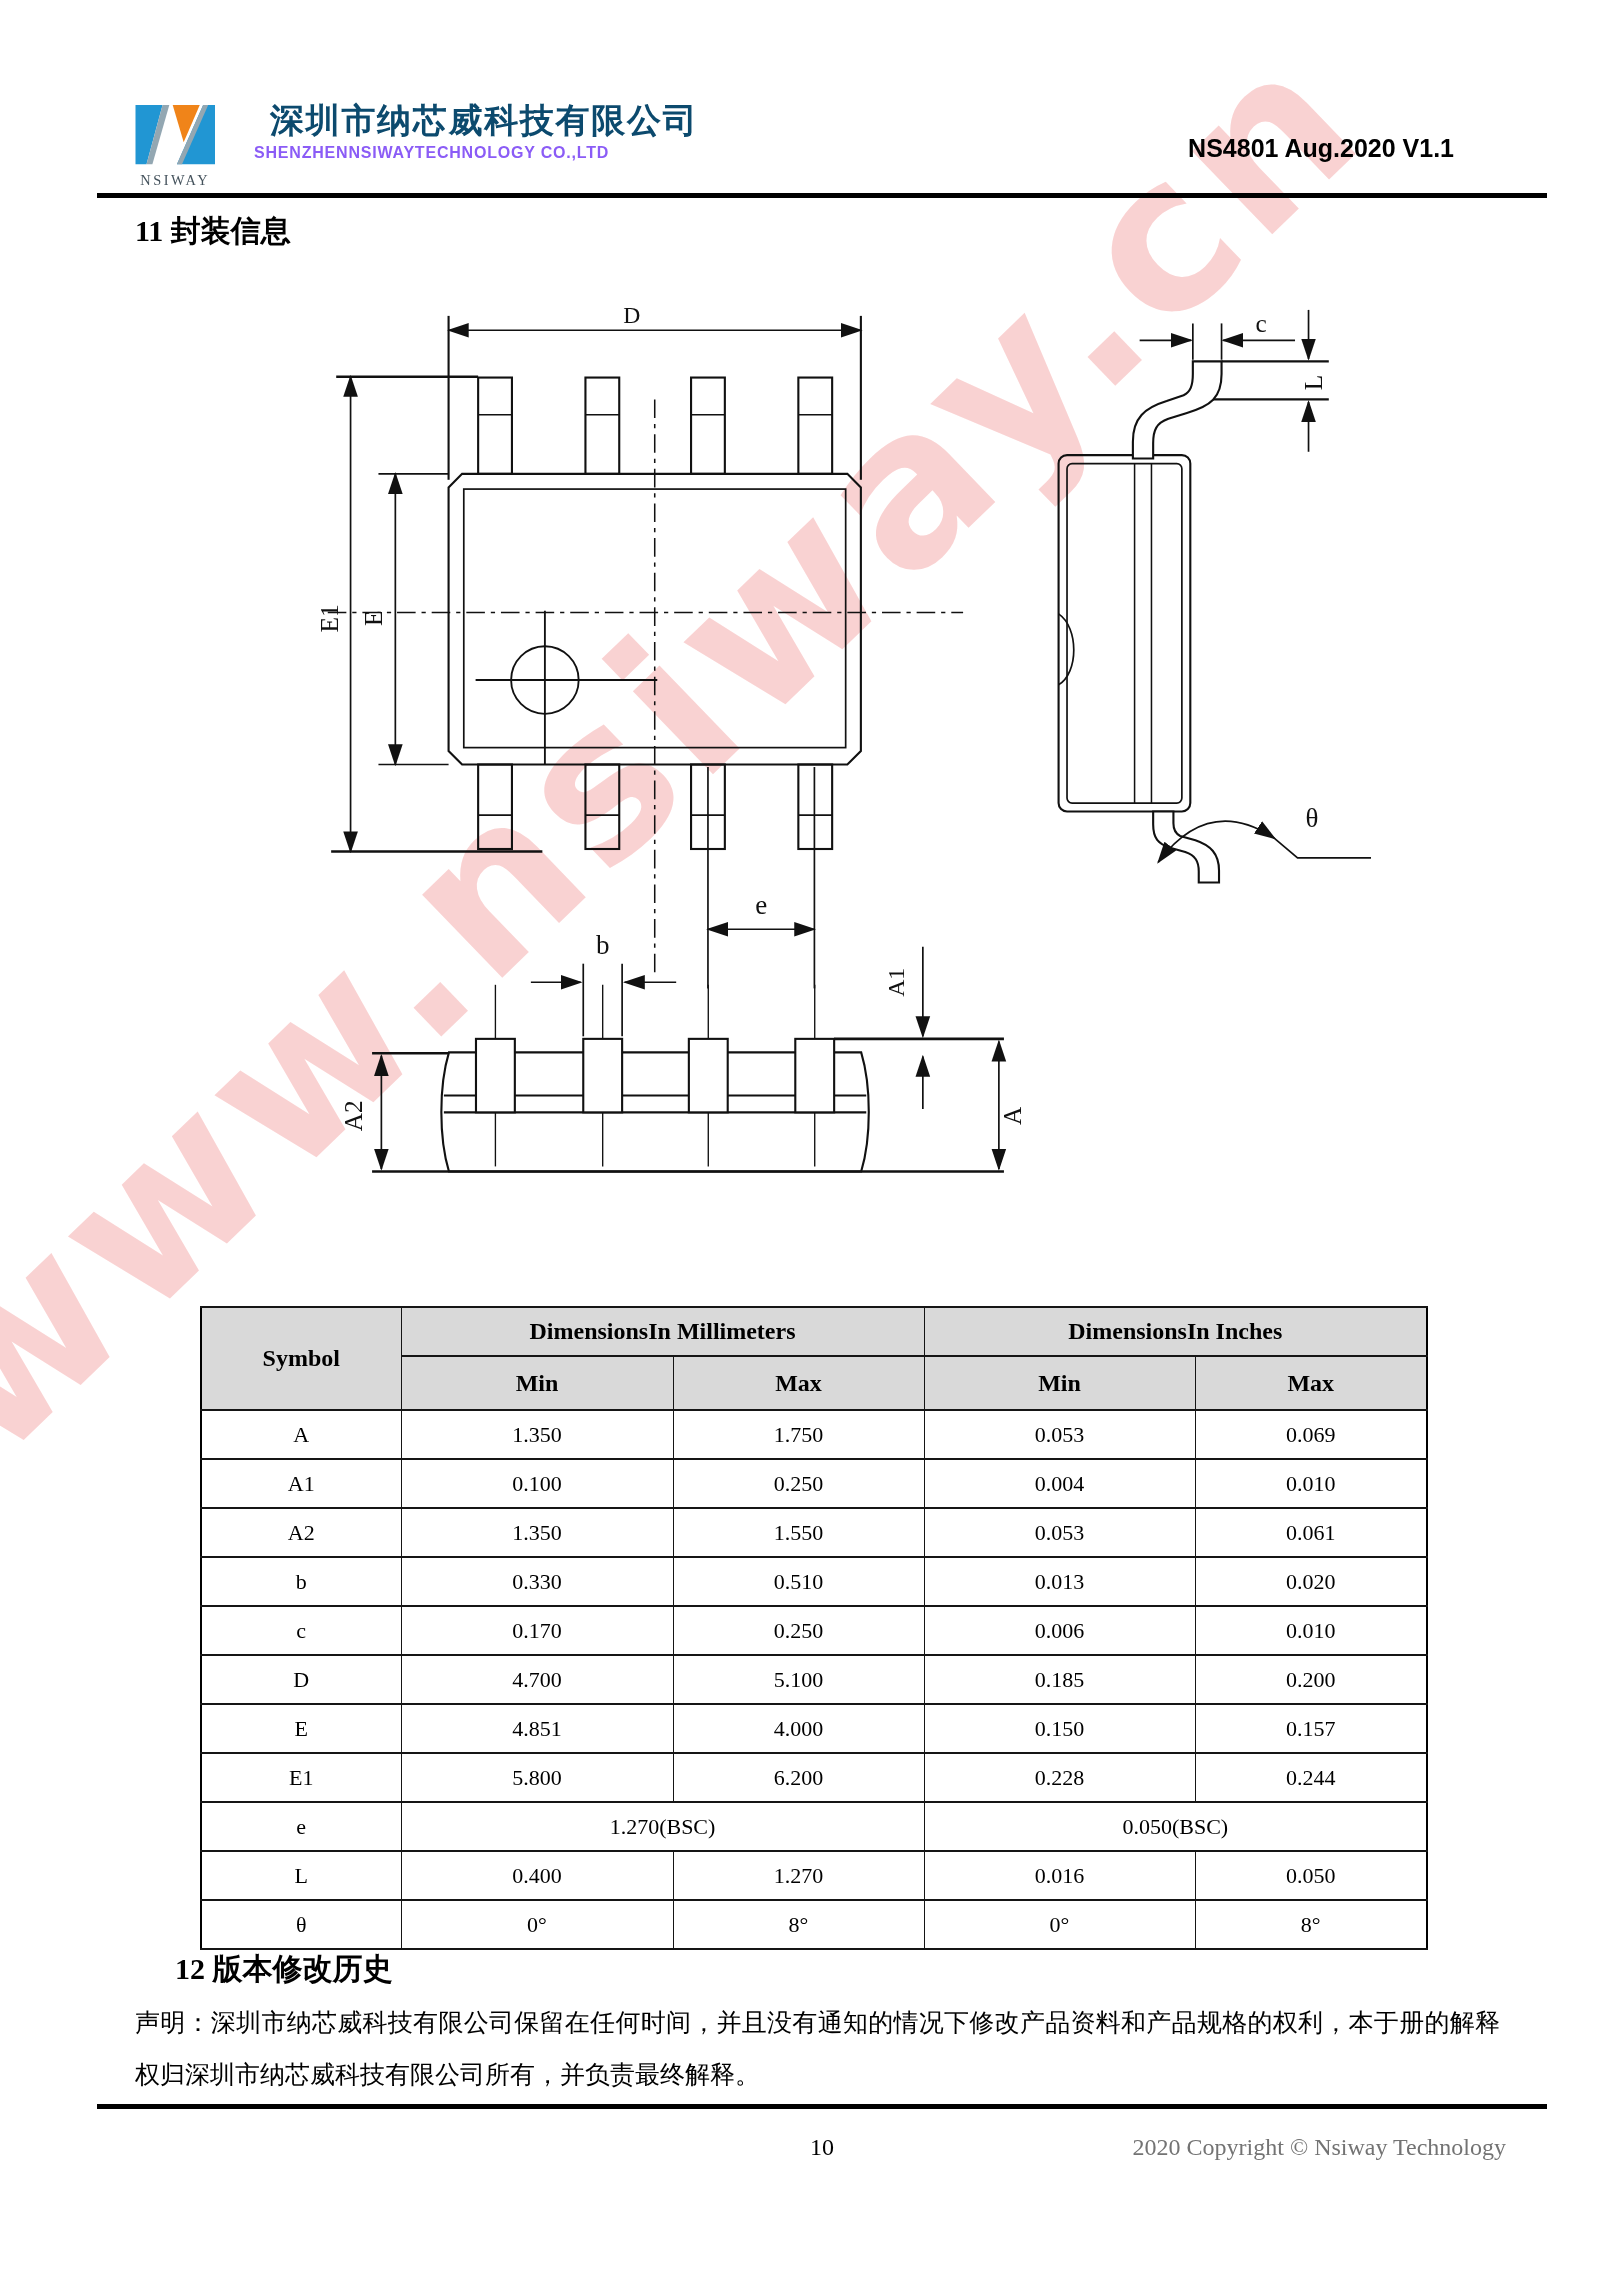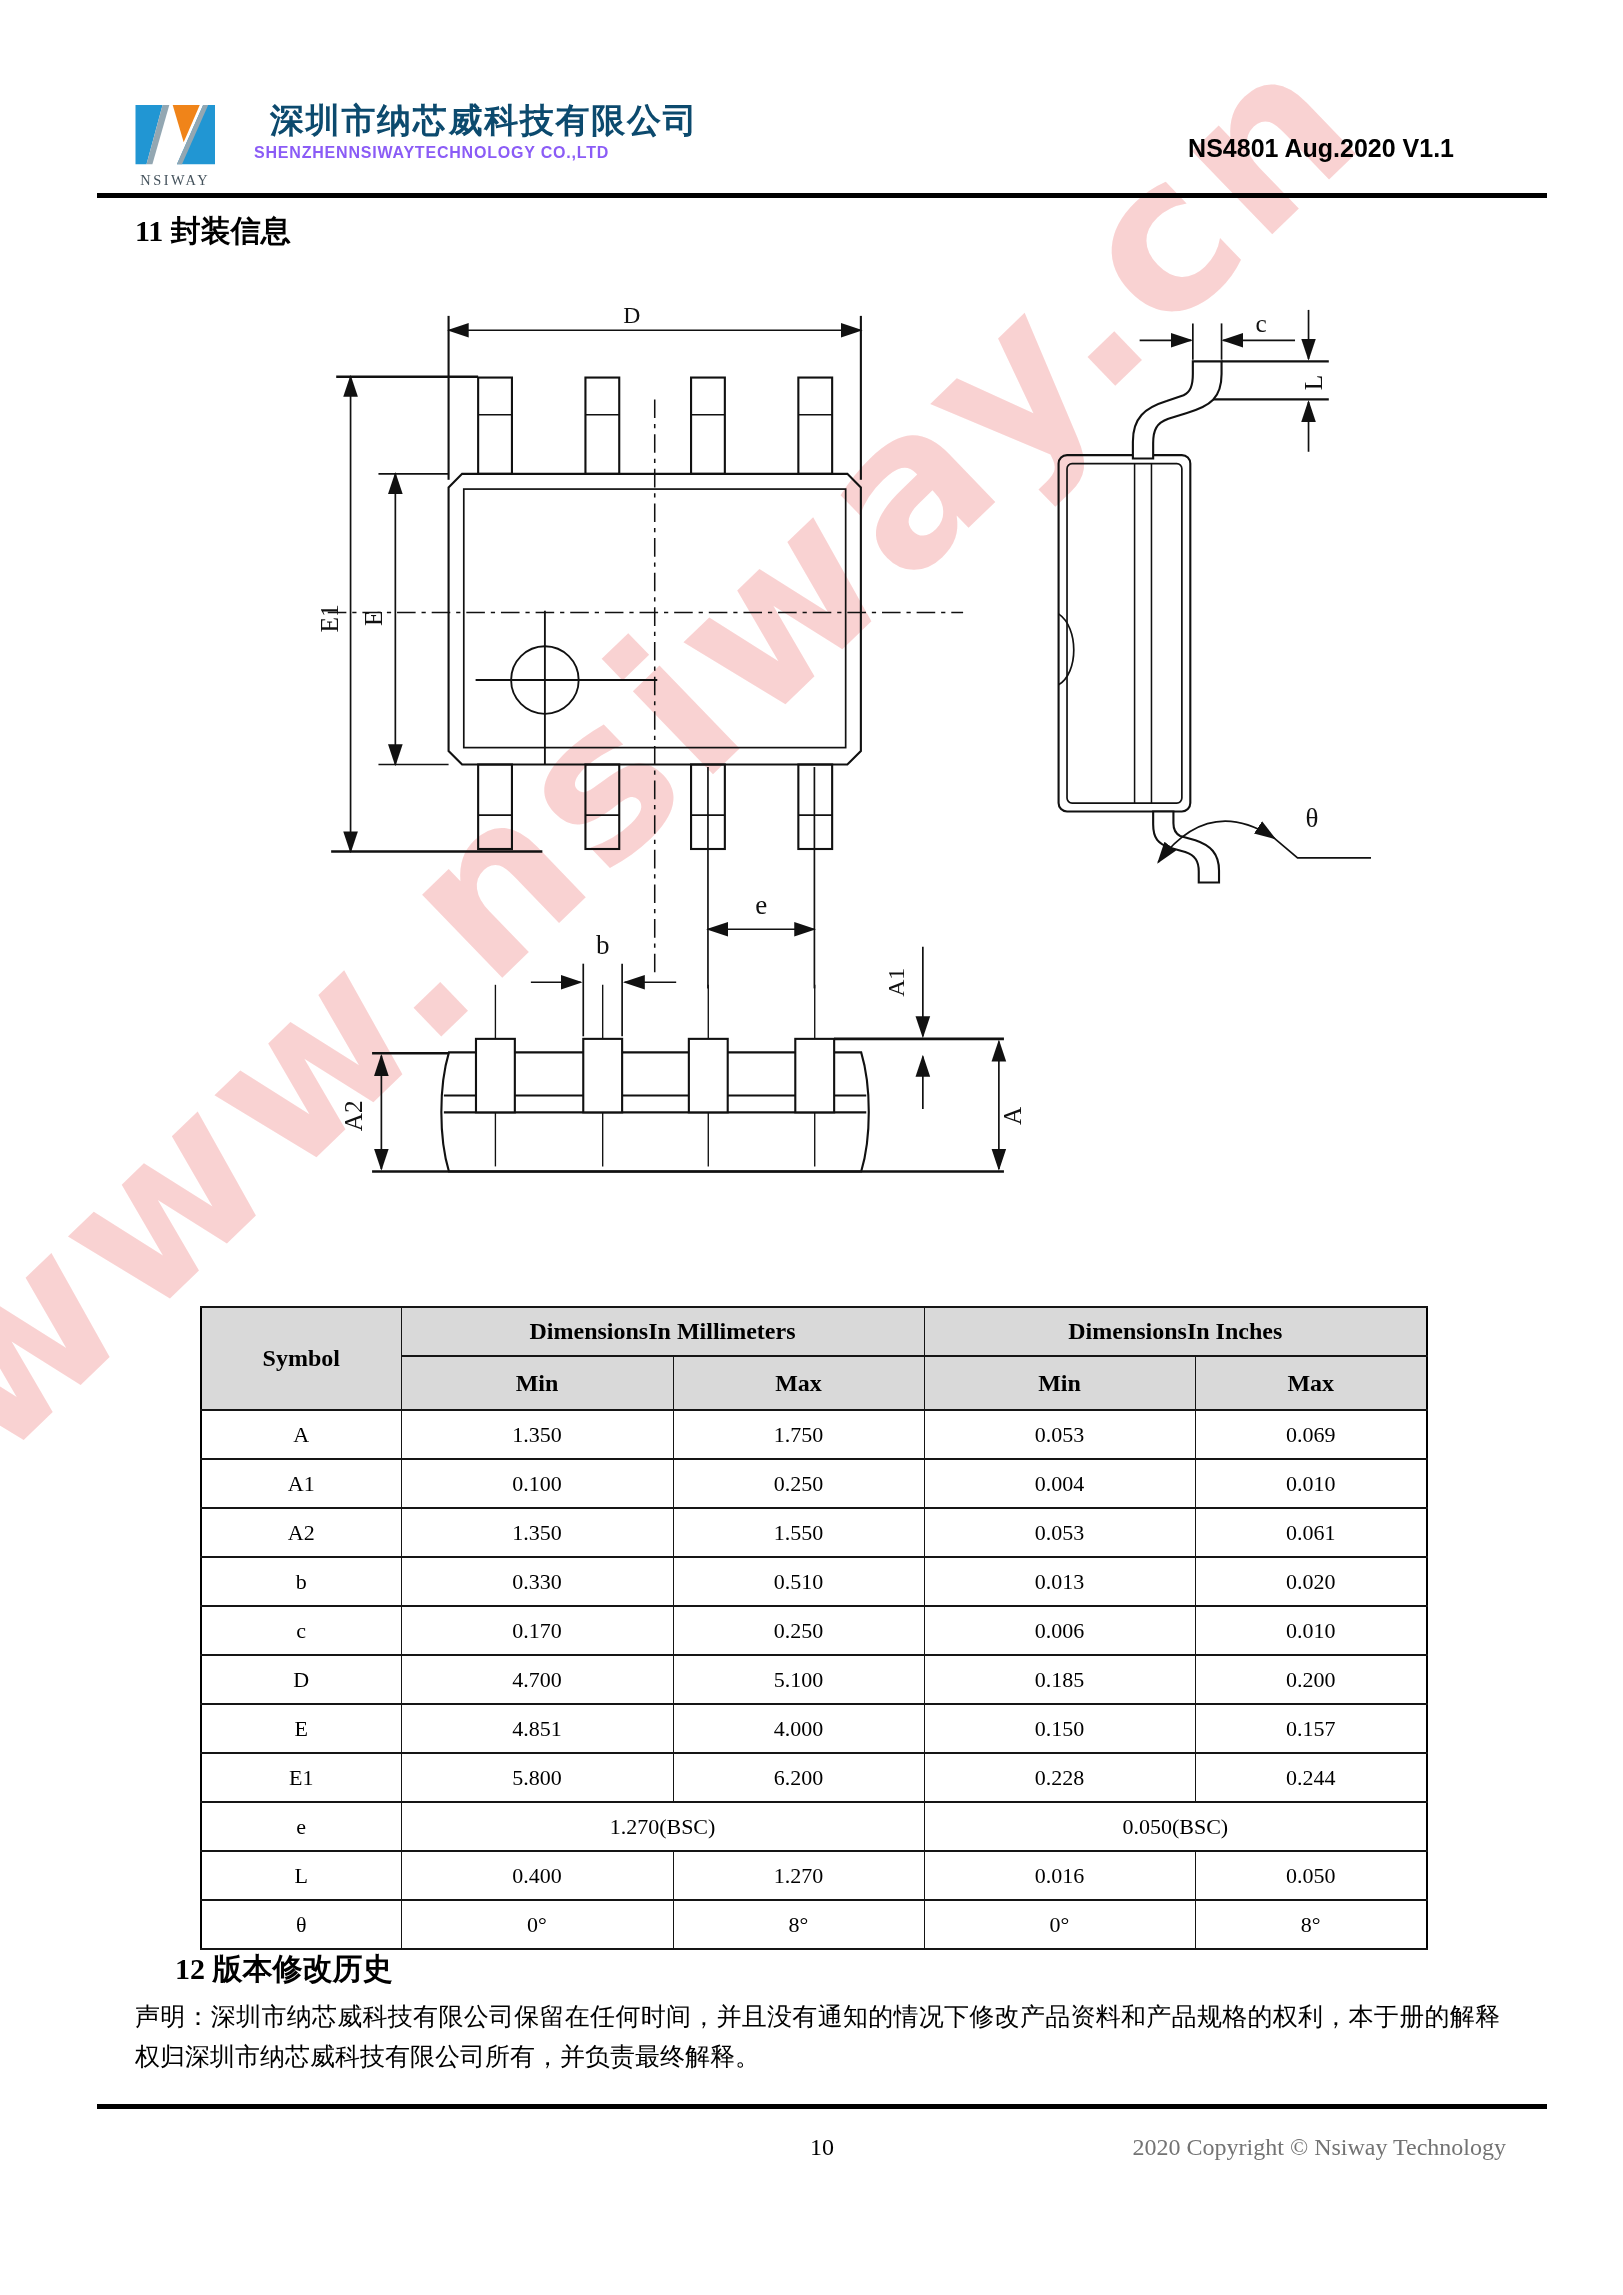--- a/index.html
+++ b/index.html
@@ -21,21 +21,21 @@
   .company-en{position:absolute;left:254px;top:144px;font-size:16px;font-weight:bold;
     color:#8b5cf6;font-family:"Liberation Sans",sans-serif;z-index:2;letter-spacing:0.8px;}
   .doc-ref{position:absolute;top:134px;right:169px;font-size:25px;font-weight:bold;
     font-family:"Liberation Sans",sans-serif;z-index:2;margin-left:16px;}
   .header-rule{position:absolute;left:97px;top:193px;width:1450px;height:5px;background:#000;z-index:2;}
   
   .sec-title{position:absolute;left:135px;font-size:30px;font-weight:bold;z-index:2;}
   #sec11{top:211px;}
   #sec12{top:1949px;margin-left:40px;}
   .disclaimer{position:absolute;left:135px;top:1997px;width:1365px;font-size:25px;
-    line-height:40px;text-align:justify;z-index:2;}
+    line-height:52px;text-align:justify;z-index:2;}
   
   .drawing{position:absolute;z-index:2;}
   #top-view{left:321px;top:287px;}
   #side-view{left:1040px;top:279px;}
   #front-view{left:203px;top:913px;}
   .drawing svg text{font-family:"Liberation Serif",serif;fill:#111;}
   
   .dim-table{position:absolute;left:200px;top:1306px;width:1226px;border-collapse:collapse;
     table-layout:fixed;z-index:2;border:2.5px solid #000;}
   .dim-table th,.dim-table td{

